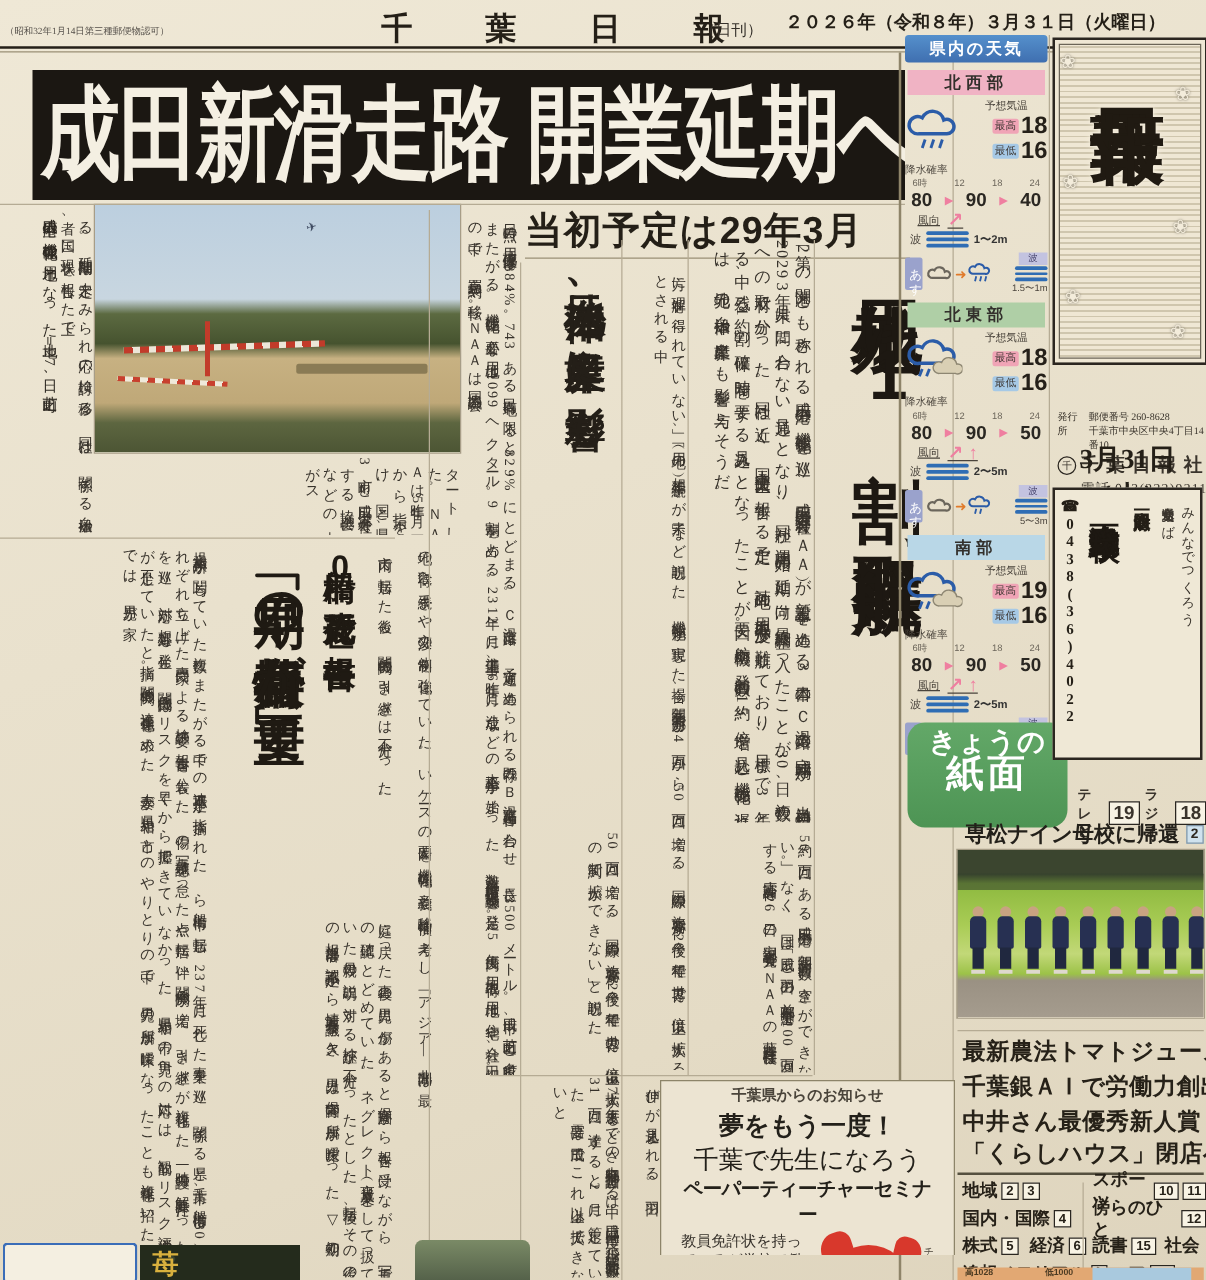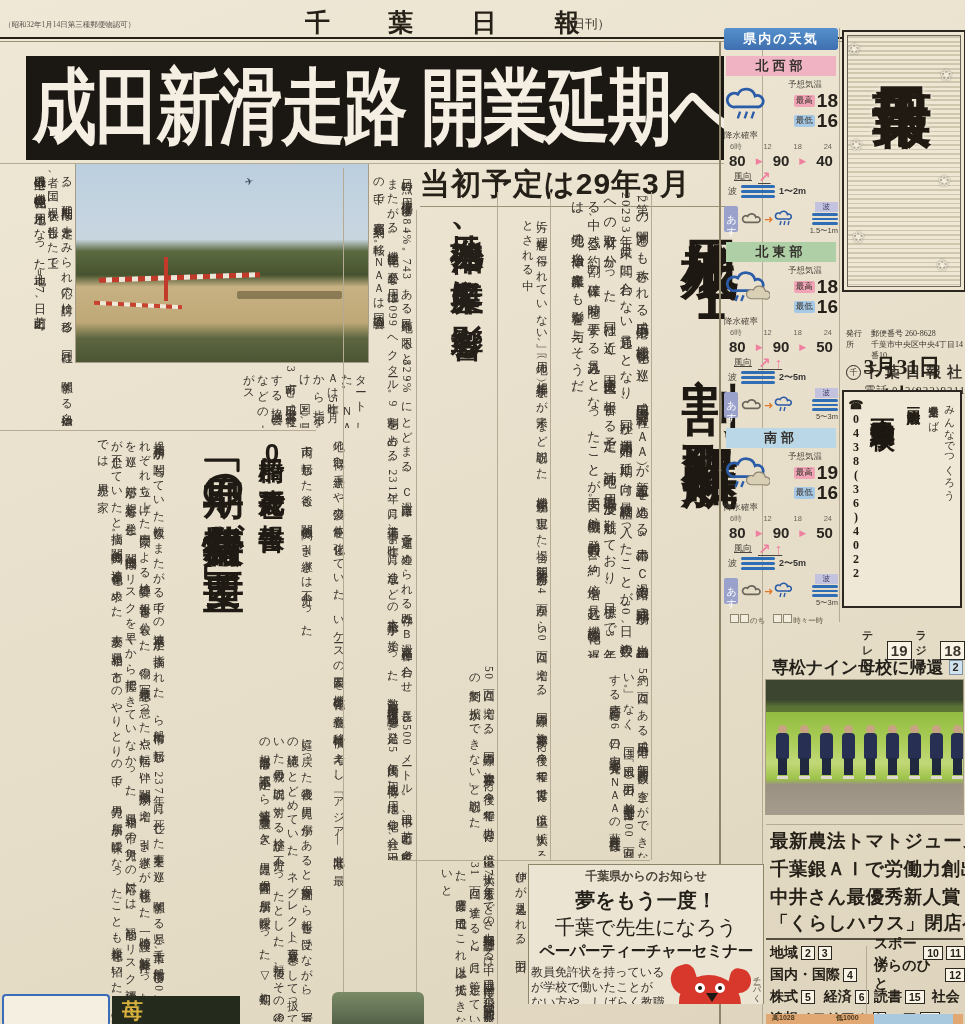--- a/index.html
+++ b/index.html
@@ -68,20 +68,21 @@
   .mast-flower{position:absolute;color:#f3ecdb;text-shadow:0 0 2px #6b6557;font-size:15px;}
 </style>
 </head>
 <body>
 
 <div id="paper">
 
   <div class="abs" style="left:4px;top:20px;font-size:7.5px;color:#55504a;">（昭和32年1月14日第三種郵便物認可）</div>
   <div class="abs" style="left:305px;top:6px;font-size:25px;font-weight:bold;letter-spacing:26px;color:#241f17;">千 葉 日 報</div>
   <div class="abs" style="left:560px;top:16px;font-size:12.5px;color:#35302a;">（日刊）</div>
+  <div class="abs sans" style="left:628px;top:8px;font-size:14.5px;font-weight:bold;color:#241f17;">２０２６年（令和８年）３月３１日（火曜日）</div>
   <div class="abs" style="left:0;top:37px;width:965px;height:2px;background:#241f17;"></div>
   <div class="abs" style="left:0;top:41px;width:965px;height:1px;background:#9a9076;"></div>
 
   <div class="abs blackbox" style="left:26px;top:56px;width:698px;height:104px;display:flex;align-items:center;overflow:hidden;">
     <span class="sans" style="font-size:76px;font-weight:900;white-space:nowrap;transform:scaleX(0.84) scaleY(1.08);transform-origin:left center;padding-left:8px;letter-spacing:-2px;">成田新滑走路 開業延期へ</span>
   </div>
 
   <div class="abs sans" style="left:420px;top:164px;width:308px;height:42px;font-size:30px;font-weight:bold;color:#241f17;letter-spacing:1px;border-bottom:1px solid #9a9076;">当初予定は29年3月</div>
 
   <div class="abs" style="left:76px;top:164px;width:292px;height:198px;overflow:hidden;box-shadow:0 0 0 1px #a79d87;">
@@ -373,20 +374,24 @@
           </span>
       </div>
     </div>
 
     <div class="wlegend">
       <span><span class="sq"></span><span class="sq"></span><span>のち</span></span>
       <span><span class="sq"></span><span class="sq"></span><span>時々一時</span></span>
     </div>
   </div>
 
+  <div class="abs todaybox sans" style="left:726px;top:578px;width:128px;height:72px;">
+    <div style="font-size:22px;letter-spacing:1px;">きょうの</div>
+    <div style="font-size:30px;letter-spacing:3px;">紙面</div>
+  </div>
   <div class="abs sans" style="left:862px;top:628px;display:flex;align-items:center;gap:4px;font-size:11px;font-weight:bold;color:#3a342c;">
     <span>テレビ</span>
     <span class="pgbox" style="font-size:15px;">19</span>
     <span>ラジオ</span>
     <span class="pgbox" style="font-size:15px;">18</span>
   </div>
 
   <div class="abs sans" style="left:772px;top:656px;display:flex;align-items:center;gap:5px;">
     <span style="font-size:17px;font-weight:bold;color:#23201a;">専松ナイン母校に帰還</span>
     <span class="pgbox" style="font-size:11px;background:#cfe2ee;border-color:#7d94a5;">2</span>
@@ -537,21 +542,21 @@
   <div class="abs" style="left:842px;top:390px;width:120px;height:218px;border:2.5px solid #2b2620;background:#efe8d6;display:flex;flex-direction:row-reverse;justify-content:space-between;padding:6px 4px;box-sizing:border-box;">
     <div style="display:flex;flex-direction:row-reverse;gap:2px;">
       <div class="v" style="font-size:10.5px;color:#3a342c;">みんなでつくろう</div>
       <div class="v" style="font-size:10.5px;color:#3a342c;">交通安全県 ちば</div>
     </div>
     <div class="v" style="font-size:13.5px;font-weight:bold;color:#241f17;padding-top:2px;">一般財団法人</div>
     <div class="v sans" style="font-size:25px;font-weight:900;color:#1d1812;letter-spacing:1px;">木更津自動車学校</div>
     <div class="vu" style="font-size:12px;font-weight:bold;color:#241f17;">☎0438(36)4022</div>
   </div>
 
-  <div class="abs sans" style="left:528px;top:864px;width:236px;height:140px;border:1px solid #8d8469;border-bottom:none;background:#ece4d2;box-sizing:border-box;padding:3px 2px;overflow:hidden;">
+  <div class="abs sans" style="left:528px;top:864px;width:236px;height:140px;border:1px solid #8d8469;border-bottom:none;background:#ece4d2;box-sizing:border-box;padding:3px 16px;overflow:hidden;">
     <div style="text-align:center;font-size:12px;font-weight:bold;color:#4a443a;">千葉県からのお知らせ</div>
     <div style="text-align:center;font-size:20px;font-weight:900;color:#23201a;margin-top:2px;">夢をもう一度！</div>
     <div style="text-align:center;font-size:20px;font-weight:400;color:#23201a;">千葉で先生になろう</div>
     <div style="text-align:center;font-size:15.5px;font-weight:900;color:#23201a;letter-spacing:-0.5px;">ペーパーティーチャーセミナー</div>
     <div style="display:flex;margin-top:3px;gap:4px;">
       <div style="flex:1;font-size:12px;line-height:15px;color:#35302a;font-family:'Liberation Serif','DejaVu Serif',serif;">教員免許状を持っているが学校で働いたことがない方や、しばらく教職から離れている方へ</div>
       <div style="position:relative;width:92px;height:66px;">
         <div style="position:absolute;left:10px;top:10px;width:62px;height:56px;background:#d8382c;border-radius:48% 52% 42% 46%;"></div>
         <div style="position:absolute;left:2px;top:0px;width:26px;height:30px;background:#d8382c;border-radius:60% 40% 20% 60%;transform:rotate(-18deg);"></div>
         <div style="position:absolute;left:60px;top:4px;width:22px;height:24px;background:#d8382c;border-radius:40% 60% 60% 30%;transform:rotate(14deg);"></div>

